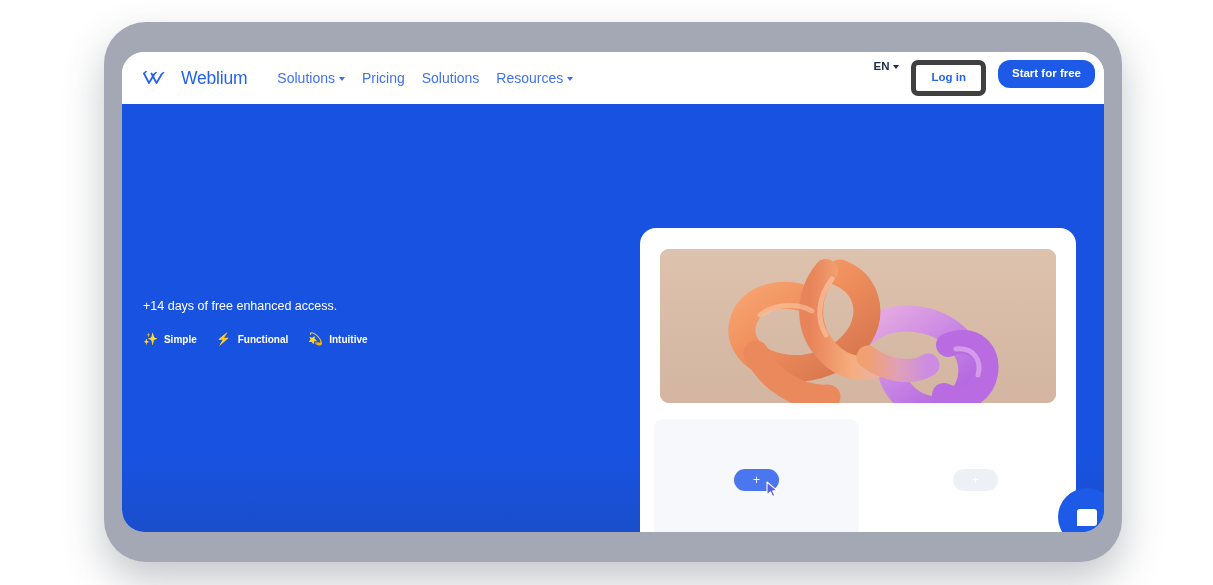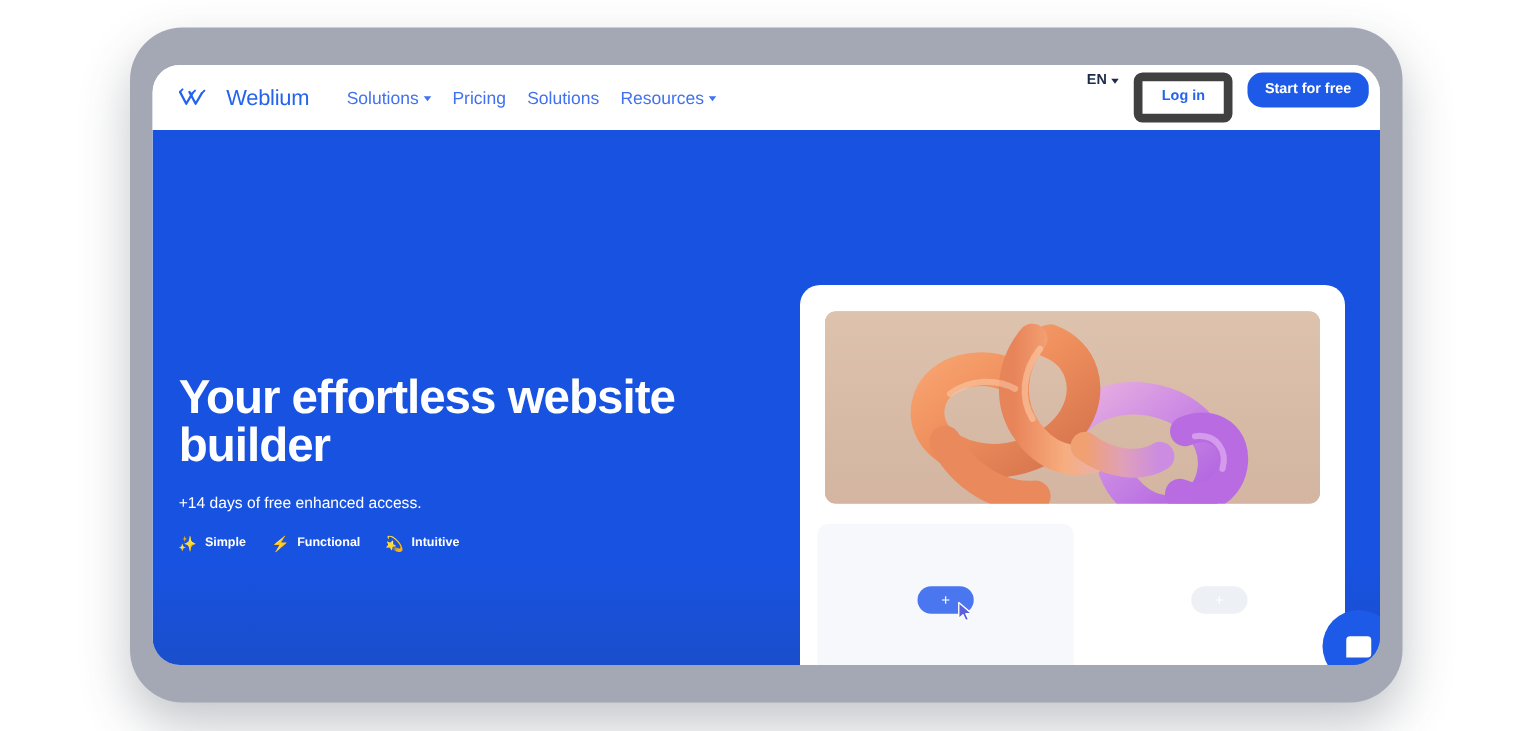--- a/index.html
+++ b/index.html
@@ -109,21 +109,21 @@
     gap: 4px;
     cursor: pointer;
   }
   #lang .caret { border-top-color: #1c2b4a; }
 
   #login-btn {
     font-size: 11.5px;
     font-weight: bold;
     color: #2463ec;
     background: #ffffff;
-    border: 7px solid #404040;
+    border: 5px solid #404040;
     border-radius: 7px;
     padding: 7px 15px;
     cursor: pointer;
     line-height: 1;
   }
   #start-btn {
     font-size: 11.5px;
     font-weight: bold;
     color: #ffffff;
     background: #1d5ae8;
@@ -322,21 +322,20 @@
         </span>
         <button id="login-btn">Log in</button>
         <button id="start-btn">Start for free</button>
       </div>
 
     </div>
 
     <div id="hero">
 
       <div id="hero-left">
-        <h1 id="hero-title">Your effortless website builder</h1>
         <div id="hero-sub">+14 days of free enhanced access.</div>
 
         <div id="badges">
           <span class="badge">
             <span class="badge-ico">✨</span>
             <span>Simple</span>
           </span>
           <span class="badge">
             <span class="badge-ico">⚡</span>
             <span>Functional</span>

